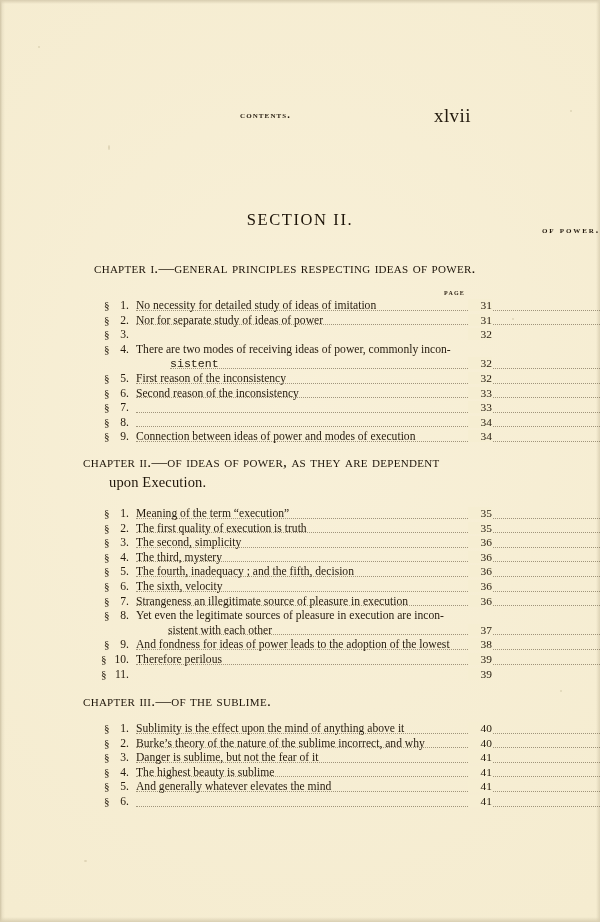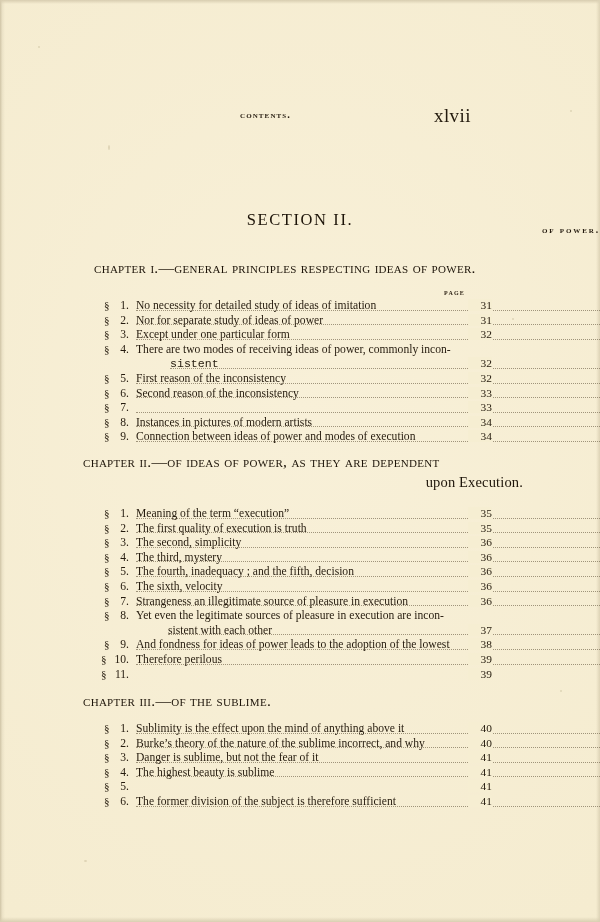--- a/index.html
+++ b/index.html
@@ -127,21 +127,21 @@
     letter-spacing: 0.15px;
   }
   .chapter-head .ch-word {
     font-variant: small-caps;
     text-transform: lowercase;
     font-size: 15.5px;
     letter-spacing: 0.3px;
   }
   .chapter-head .ch-line2 {
     display: block;
-    text-align: right;
+    text-align: left;
     margin-top: 3px;
     padding-left: 26px;
   }
 
   
   .toc {
     position: absolute;
     left: 0;
     width: 600px;
   }
@@ -281,24 +281,20 @@
             <span class="txt">Nor for separate study of ideas of power</span>
           </span>
           <span class="folio">
               <span class="folio-num">31</span>
             </span>
         </div>
 
         <div class="toc-row">
           <span class="sect-sign">§</span>
           <span class="item-num">3.</span>
-          <span class="item-text">
-            <span class="leader"></span>
-            <span class="txt">Except under one particular form</span>
-          </span>
           <span class="folio">
               <span class="folio-num">32</span>
             </span>
         </div>
 
         <div class="toc-row row-nolead">
           <span class="sect-sign">§</span>
           <span class="item-num">4.</span>
           <span class="item-text">
             <span class="txt">There are two modes of receiving ideas of power, commonly incon-</span>
@@ -347,21 +343,20 @@
           <span class="folio">
               <span class="folio-num">33</span>
             </span>
         </div>
 
         <div class="toc-row">
           <span class="sect-sign">§</span>
           <span class="item-num">8.</span>
           <span class="item-text">
             <span class="leader"></span>
-            <span class="txt">Instances in pictures of modern artists</span>
           </span>
           <span class="folio">
               <span class="folio-num">34</span>
             </span>
         </div>
 
         <div class="toc-row">
           <span class="sect-sign">§</span>
           <span class="item-num">9.</span>
           <span class="item-text">
@@ -571,31 +566,34 @@
             <span class="txt">The highest beauty is sublime</span>
           </span>
           <span class="folio">
               <span class="folio-num">41</span>
             </span>
         </div>
 
         <div class="toc-row">
           <span class="sect-sign">§</span>
           <span class="item-num">5.</span>
+          <span class="item-text">
+            <span class="leader"></span>
+            <span class="txt">And generally whatever elevates the mind</span>
+          </span>
           <span class="folio">
               <span class="folio-num">41</span>
             </span>
         </div>
 
         <div class="toc-row">
           <span class="sect-sign">§</span>
           <span class="item-num">6.</span>
           <span class="item-text">
             <span class="leader"></span>
-            <span class="txt">The former division of the subject is therefore sufficient</span>
           </span>
           <span class="folio">
               <span class="folio-num">41</span>
             </span>
         </div>
 
       </div>
     </div>
 
   </div>

